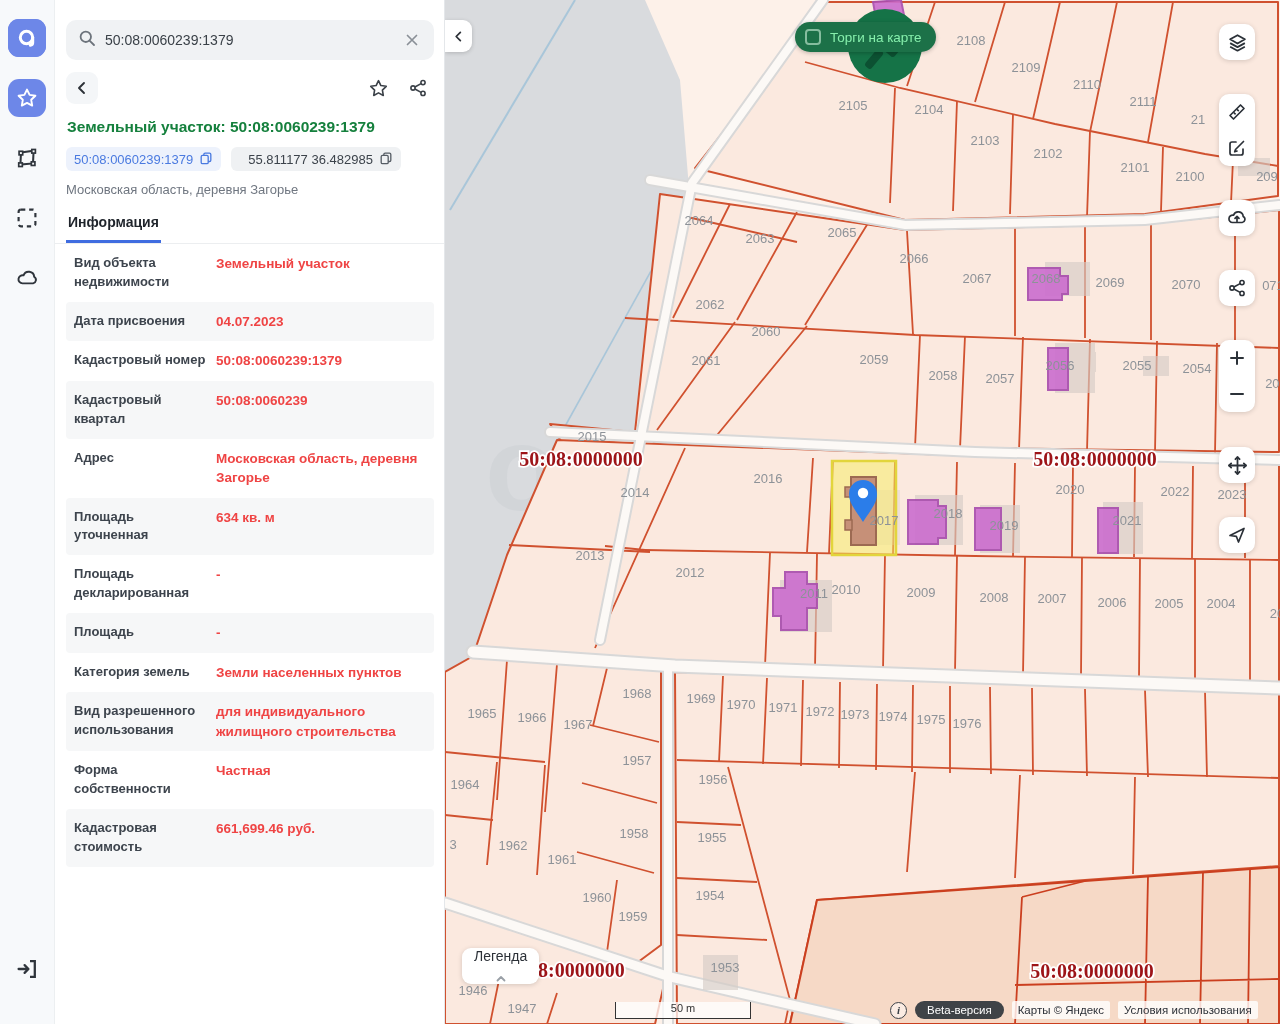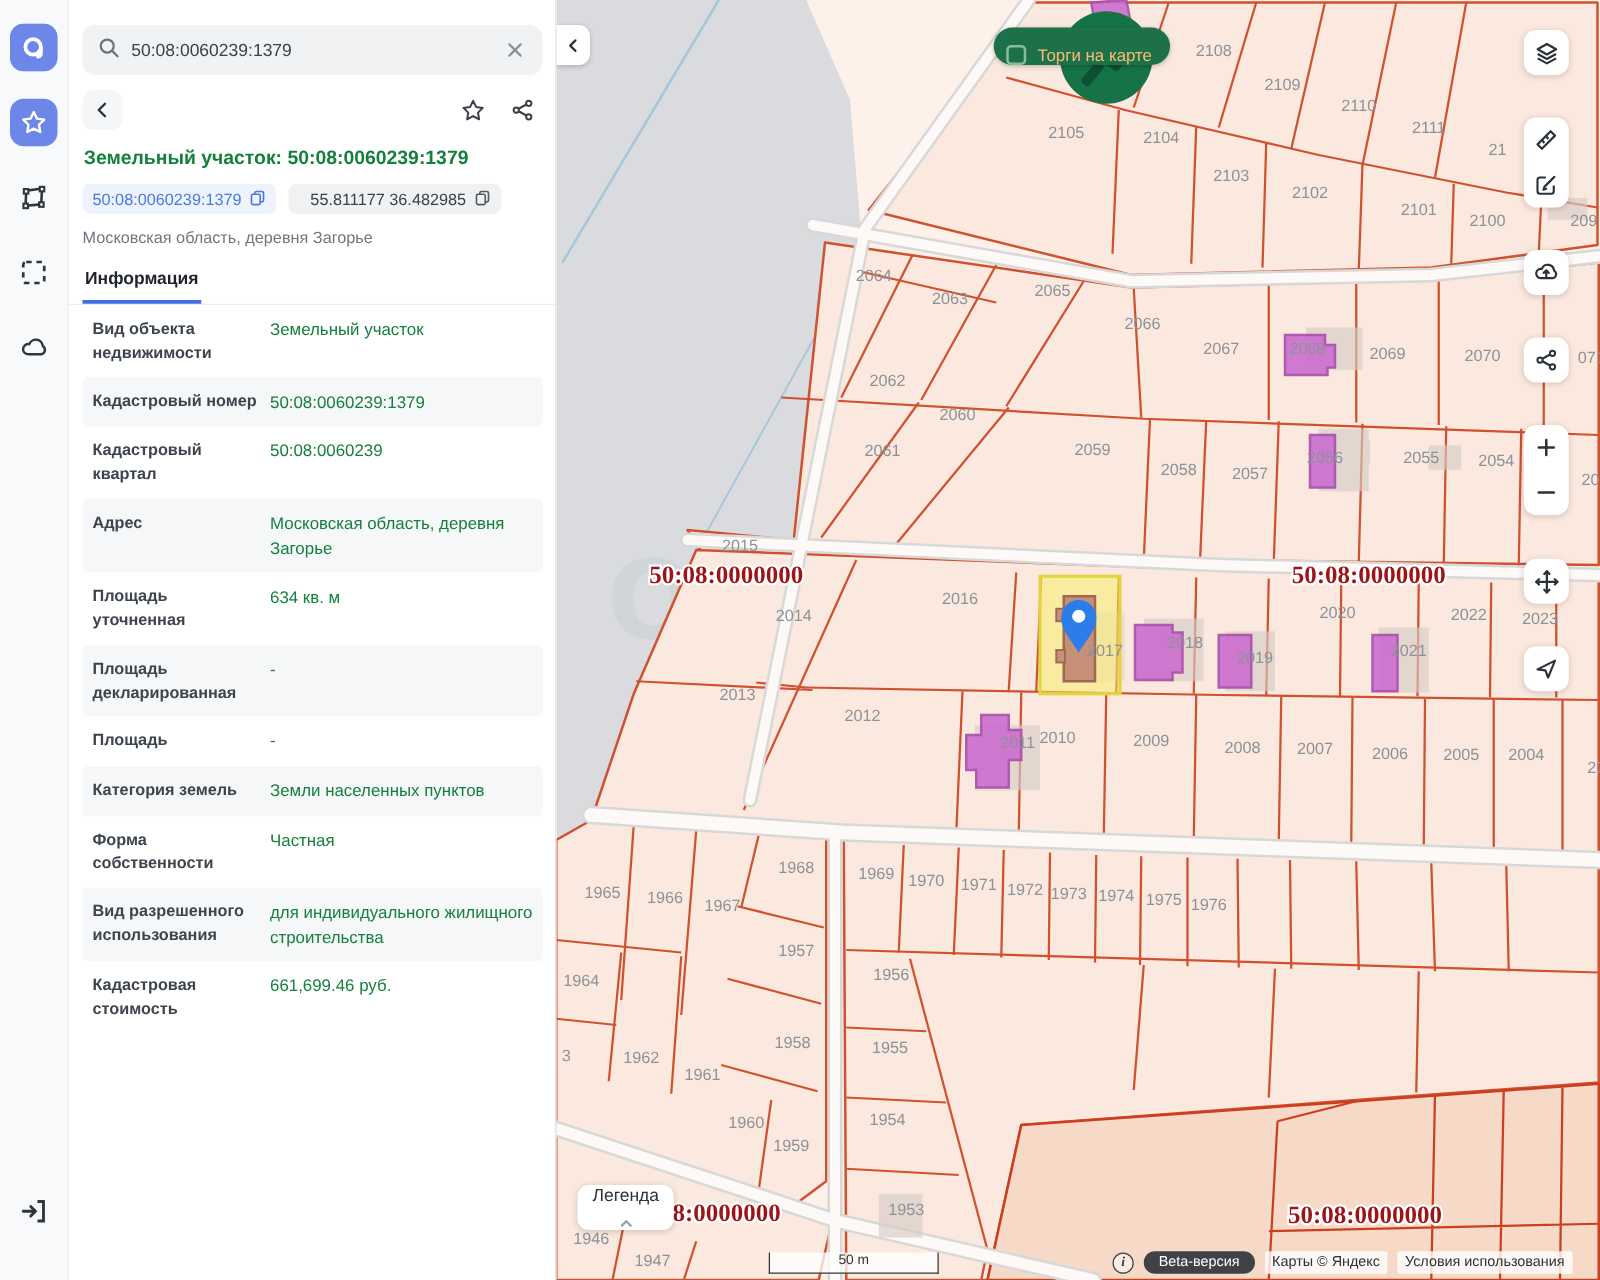--- a/index.html
+++ b/index.html
@@ -26,27 +26,27 @@
   .chip { height:24px; border-radius:6px; display:flex; align-items:center; gap:6px; padding:0 8px; font-size:13px; cursor:pointer; }
   .chip.blue { background:#edf2fc; color:#4a7ae0; }
   .chip.gray { background:#eff1f3; color:#3c434b;padding-left:17px; }
   .address { margin-top:11px; font-size:13px; color:#6f7680; }
   .tab { margin-top:17px; display:inline-block; font-size:14px; font-weight:bold; color:#1f242b; padding:0 2px 10px 2px; border-bottom:3px solid #3f6ce0; margin-left:0px; cursor:pointer; }
   .tab-rule { height:1px; background:#eceef0; margin:0 -10px 0 -11px; }
   .info { margin-top:0; }
   .irow { display:flex; padding:10px 8px; font-size:13px; align-items:flex-start; }
   .irow:nth-child(even) { background:#f6f7f8; border-radius:4px; }
   .irow .lbl { width:132px; flex:0 0 132px; color:#3d444d; line-height:1.45;font-weight:bold; }
-  .irow .val { flex:1; color:#15803d; line-height:1.45; padding-left:10px; font-size:13.5px; }
+  .irow .val { flex:1; color:#ef4444; line-height:1.45; padding-left:10px; font-size:13.5px;font-weight:bold; }
 
   
   .map { position:relative; flex:1; height:100%; background:#fdf1e9; overflow:hidden; }
   .map svg.base { position:absolute; left:0; top:0; width:835px; height:1024px; }
   .collapse-btn { position:absolute; left:0; top:20px; width:27px; height:32px; background:#fff; border-radius:0 9px 9px 0; box-shadow:0 1px 4px rgba(0,0,0,.18); display:flex; align-items:center; justify-content:center; cursor:pointer; z-index:6; }
-  .auction-pill { position:absolute; left:350px; top:22px; height:30px; background:#1c7148; border-radius:15px; display:flex; align-items:flex-end; gap:9px; padding:0 14px 0 10px; color:#fdba74; font-size:13.5px; box-shadow:0 1px 4px rgba(0,0,0,.25); cursor:pointer; z-index:6; }
+  .auction-pill { position:absolute; left:350px; top:22px; height:30px; background:#1c7148; border-radius:15px; display:flex; align-items:center; gap:9px; padding:0 14px 0 10px; color:#86efac; font-size:13.5px; box-shadow:0 1px 4px rgba(0,0,0,.25); cursor:pointer; z-index:6; }
   .auction-pill .cb { width:16px; height:16px; border:2px solid #86bd9f; border-radius:4px; }
   .ctrl { position:absolute; left:774px; width:36px; background:#fff; border-radius:10px; box-shadow:0 1px 5px rgba(0,0,0,.16); z-index:6; }
   .ctrl .c-btn { width:36px; height:36px; display:flex; align-items:center; justify-content:center; cursor:pointer; }
   .legend-btn { position:absolute; left:17px; top:948px; height:36px; background:#fff; border-radius:9px; box-shadow:0 1px 5px rgba(0,0,0,.16); display:flex; align-items:center; gap:8px; padding:0 12px; font-size:14px; color:#2c3138; cursor:pointer; z-index:6;flex-direction:column; }
   .scalebar { position:absolute; left:170px; top:1002px; width:136px; height:17px; background:rgba(255,255,255,.75); border-left:1.5px solid #333; border-right:1.5px solid #333; border-bottom:1.5px solid #333; font-size:11px; color:#333; text-align:center; line-height:13px; z-index:6; }
   .attrib { position:absolute; top:1001px; left:445px; display:flex; align-items:center; gap:8px; z-index:6; font-size:11.5px; }
   .beta-pill { background:#3f4347; color:#fff; border-radius:11px; padding:3px 12px; font-size:11.5px; }
   .attr-white { background:rgba(255,255,255,.8); color:#2c3138; padding:3px 6px; border-radius:2px; }
   .info-ic { width:17px; height:17px; border:1.5px solid #3c4147; border-radius:50%; color:#3c4147; font-size:11px; display:flex; align-items:center; justify-content:center; background:rgba(255,255,255,.5); font-family:"Liberation Serif",serif; font-style:italic; font-weight:bold; }
 </style>
@@ -155,20 +155,24 @@
 
     <div class="tab">Информация</div>
     <div class="tab-rule"></div>
 
     <div class="info" id="info-table">
         <div class="irow">
           <div class="lbl">Вид объекта недвижимости</div>
           <div class="val">Земельный участок</div>
         </div>
         <div class="irow">
+          <div class="lbl">Дата присвоения</div>
+          <div class="val">04.07.2023</div>
+        </div>
+        <div class="irow">
           <div class="lbl">Кадастровый номер</div>
           <div class="val">50:08:0060239:1379</div>
         </div>
         <div class="irow">
           <div class="lbl">Кадастровый квартал</div>
           <div class="val">50:08:0060239</div>
         </div>
         <div class="irow">
           <div class="lbl">Адрес</div>
           <div class="val">Московская область, деревня Загорье</div>
@@ -183,26 +187,26 @@
         </div>
         <div class="irow">
           <div class="lbl">Площадь</div>
           <div class="val">-</div>
         </div>
         <div class="irow">
           <div class="lbl">Категория земель</div>
           <div class="val">Земли населенных пунктов</div>
         </div>
         <div class="irow">
+          <div class="lbl">Вид разрешенного использования</div>
+          <div class="val">для индивидуального жилищного строительства</div>
+        </div>
+        <div class="irow">
           <div class="lbl">Форма собственности</div>
           <div class="val">Частная</div>
-        </div>
-        <div class="irow">
-          <div class="lbl">Вид разрешенного использования</div>
-          <div class="val">для индивидуального жилищного строительства</div>
         </div>
         <div class="irow">
           <div class="lbl">Кадастровая стоимость</div>
           <div class="val">661,699.46 руб.</div>
         </div>
       </div>
   </div>
 
   <div class="map">
     <svg class="base" viewBox="0 0 835 1024">

